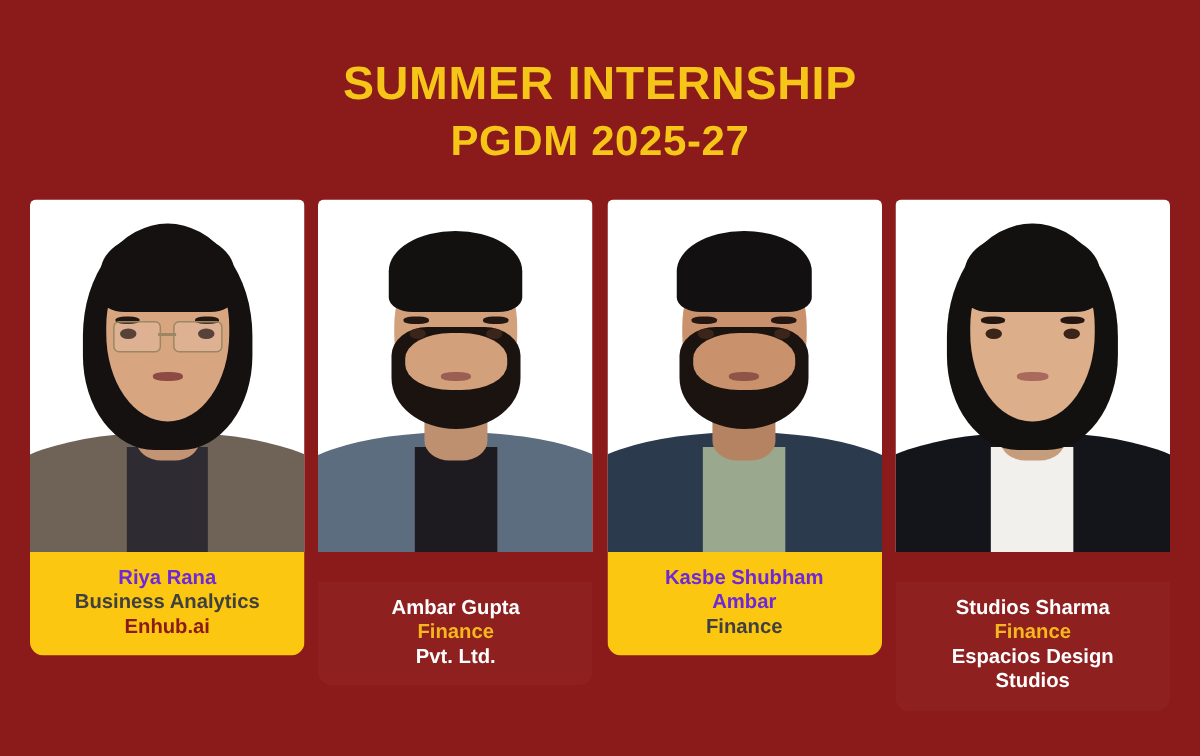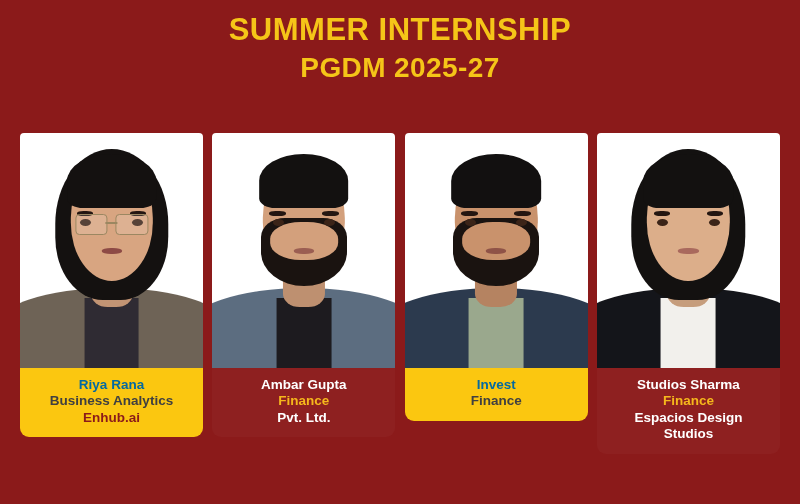--- a/index.html
+++ b/index.html
@@ -5,21 +5,21 @@
   html,body{margin:0;padding:0;}
   body{
     width:800px;height:504px;overflow:hidden;
     background:#8B1A1A;
     font-family:"Liberation Sans",sans-serif;
     -webkit-font-smoothing:antialiased;
   }
   .poster{position:relative;width:800px;height:504px;background:#8B1A1A;}
 
   
-  .header{padding-top:13px;text-align:center;}
+  .header{padding-top:39px;text-align:center;}
   .title-main{
     font-size:31px;font-weight:bold;letter-spacing:0.5px;
     color:#F5C518;line-height:1.08;white-space:nowrap;
   }
   .title-sub{
     font-size:28px;font-weight:bold;letter-spacing:0.4px;
     color:#F5C518;line-height:1.25;margin-top:4px;white-space:nowrap;
   }
 
   
@@ -103,25 +103,25 @@
     padding:9px 6px 11px;
     box-sizing:border-box;
     text-align:center;
     line-height:1.22;
   }
   .caption .nm{font-size:13.5px;font-weight:bold;}
   .caption .mj{font-size:13.5px;font-weight:bold;}
   .caption .co{font-size:13.5px;font-weight:bold;}
 
   .cap-yellow{background:#FBC710;}
-  .cap-yellow .nm{color:#0369a1;}
+  .cap-yellow .nm{color:#6d28d9;}
   .cap-yellow .mj{color:#404040;}
   .cap-yellow .co{color:#8B1A1A;}
 
-  .cap-red{background:#8E2020;}
+  .cap-red{background:#8E2020;margin-top:20px;}
   .cap-red .nm{color:#FFFFFF;}
   .cap-red .mj{color:#F5B71C;}
   .cap-red .co{color:#FFFFFF;}
 </style>
 </head>
 <body>
 
 <div class="poster">
 
   <div class="header">
@@ -191,21 +191,22 @@
             <div class="beard"></div>
             <div class="beard-gap" style="background: rgb(201, 146, 108);"></div>
             <div class="brow l"></div>
             <div class="brow r"></div>
             <div class="eye l"></div>
             <div class="eye r"></div>
             <div class="mouth" style="background: rgb(143, 83, 71);"></div>
           </div>
         </div>
         <div class="caption cap-yellow">
-          <div class="nm">Invest</div>
+          <div class="nm">Kasbe Shubham</div>
+          <div class="nm">Ambar</div>
           <div class="mj">Finance</div>
         </div>
       </div>
       <div class="card">
         <div class="photo">
           <div class="photo-inner">
             <div class="shoulders" style="background: rgb(20, 21, 26);"></div>
             <div class="collar" style="background: rgb(242, 240, 236);"></div>
             <div class="neck" style="background: rgb(220, 174, 138); filter: brightness(0.9);"></div>
             <div class="hair-back" style="background: rgb(19, 17, 16);"></div>

